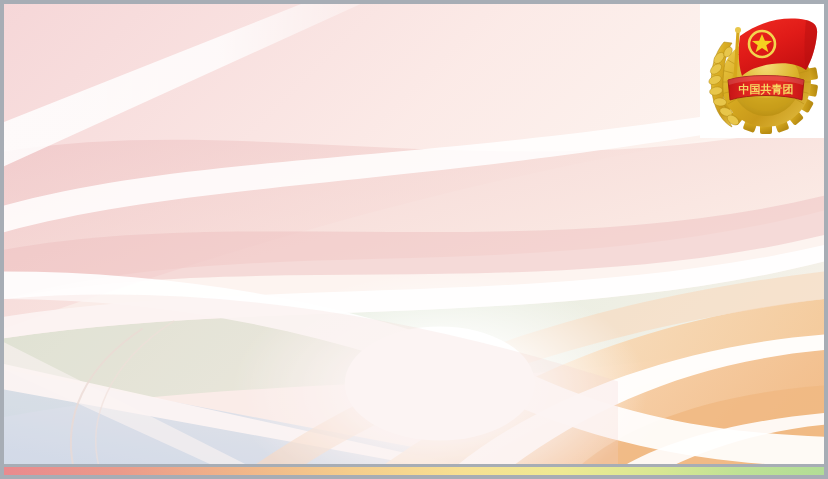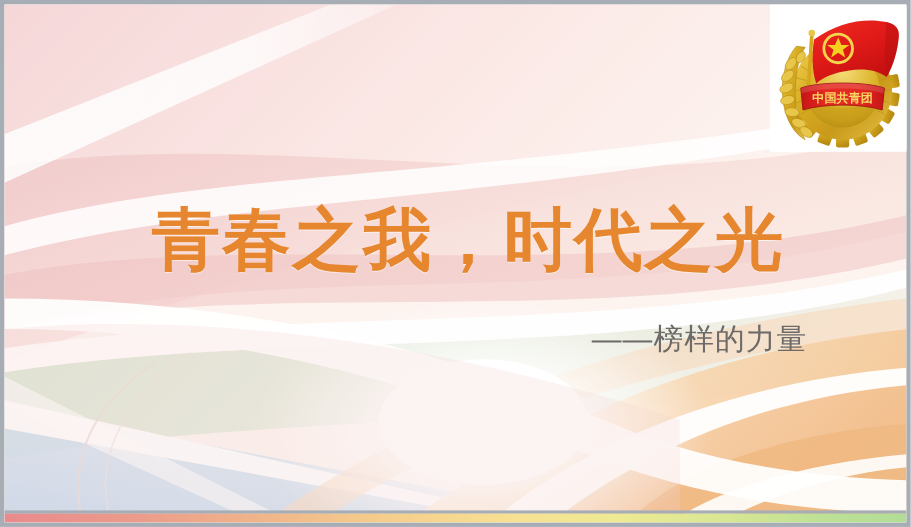--- a/index.html
+++ b/index.html
@@ -197,23 +197,21 @@
 
       <path d="M0,300 C180,300 360,340 520,410 C620,452 720,468 828,471 L828,440
                C720,436 630,420 540,380 C380,308 190,272 0,272 Z" fill="#ffffff" opacity="0.92"></path>
 
       <ellipse cx="440" cy="392" rx="210" ry="120" fill="url(#gGlow)" opacity="0.95"></ellipse>
       <ellipse cx="440" cy="386" rx="96" ry="58" fill="#ffffff" opacity="0.95"></ellipse>
 
       <path d="M0,300 C200,282 420,318 620,384 L620,471 L0,471 Z" fill="#f4d2ce" opacity="0.25"></path>
     </svg>
 
-    <div id="title">青春之我，时代之光</div>
-
-    <div id="subtitle">——榜样的力量</div>
+
 
     <div id="rainbow-sep"></div>
     <div id="rainbow"></div>
 
   </div>
 
   <div id="emblem-box">
     <svg viewBox="0 0 128 130">
       <defs>
         <linearGradient id="goldG" x1="0" y1="0" x2="1" y2="1">

